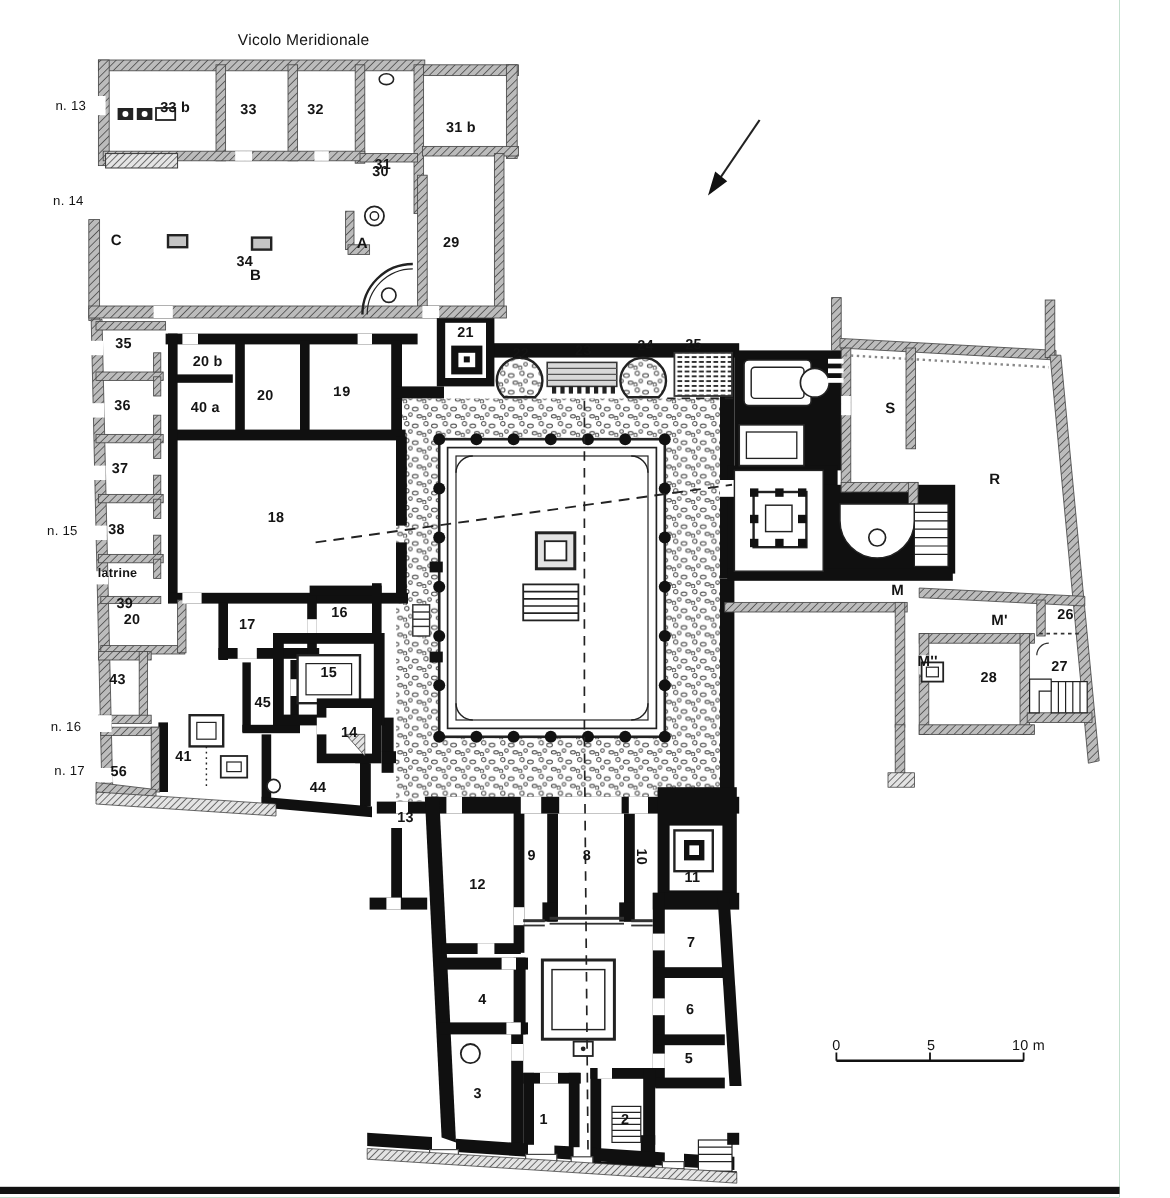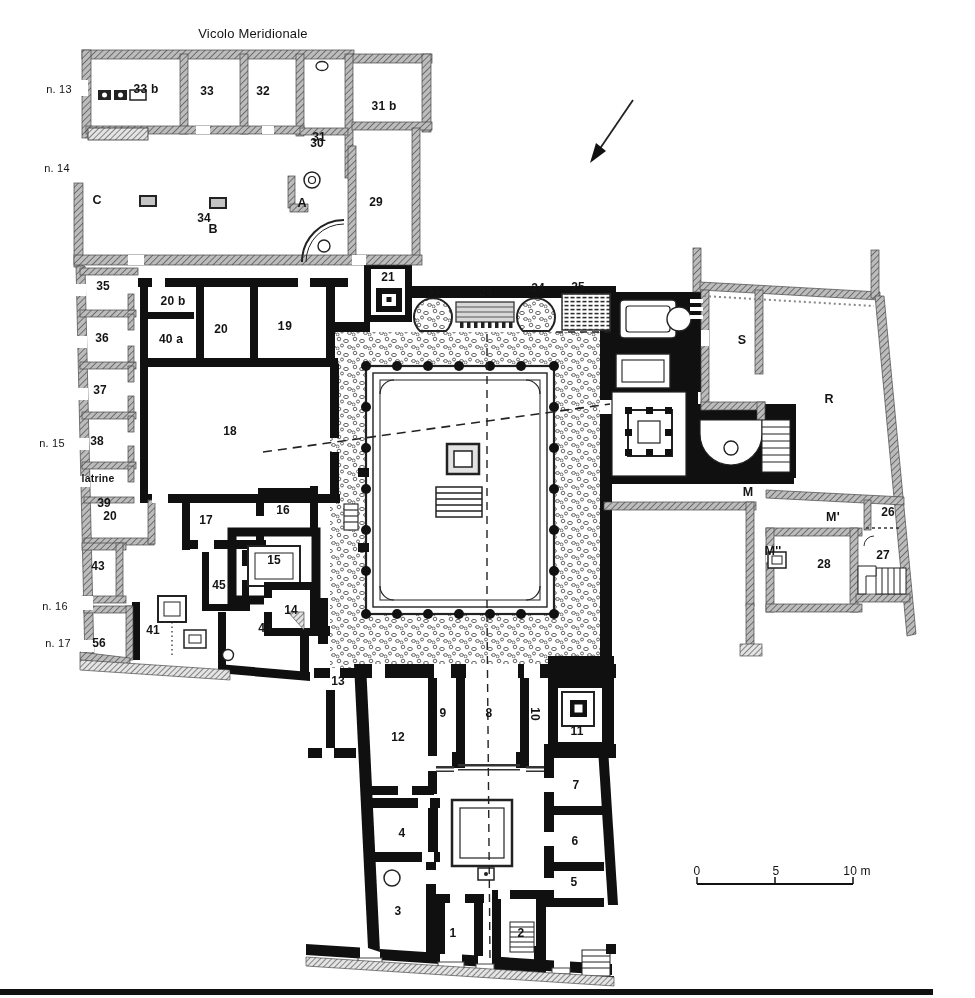--- a/index.html
+++ b/index.html
@@ -506,21 +506,21 @@
       <span class="plan-label" style="left: 173px; top: 301px;">20 b</span>
       <span class="plan-label" style="left: 171px; top: 339px;">40 a</span>
       <span class="plan-label" style="left: 221px; top: 329px;">20</span>
       <span class="plan-label" style="left: 285px; top: 327px; font-family: Liberation Mono, monospace;">19</span>
       <span class="plan-label" style="left: 230px; top: 431px;">18</span>
       <span class="plan-label" style="left: 206px; top: 520px;">17</span>
       <span class="plan-label" style="left: 283px; top: 510px;">16</span>
       <span class="plan-label" style="left: 274px; top: 560px;">15</span>
       <span class="plan-label" style="left: 219px; top: 585px;">45</span>
       <span class="plan-label" style="left: 291px; top: 610px;">14</span>
-      <span class="plan-label" style="left: 265px; top: 628px;">44</span>
+      <span class="plan-label" style="left: 265px; top: 656px;">44</span>
       <span class="plan-label" style="left: 338px; top: 681px;">13</span>
       <span class="plan-label" style="left: 388px; top: 277px;">21</span>
       <span class="plan-label" style="left: 434px; top: 294px;">22</span>
       <span class="plan-label" style="left: 486px; top: 292px;">23</span>
       <span class="plan-label" style="left: 538px; top: 288px;">24</span>
       <span class="plan-label" style="left: 578px; top: 287px;">25</span>
       <span class="plan-label letter" style="left: 742px; top: 340px;">S</span>
       <span class="plan-label letter" style="left: 829px; top: 399px;">R</span>
       <span class="plan-label letter" style="left: 748px; top: 492px;">M</span>
       <span class="plan-label letter" style="left: 833px; top: 517px;">M'</span>

